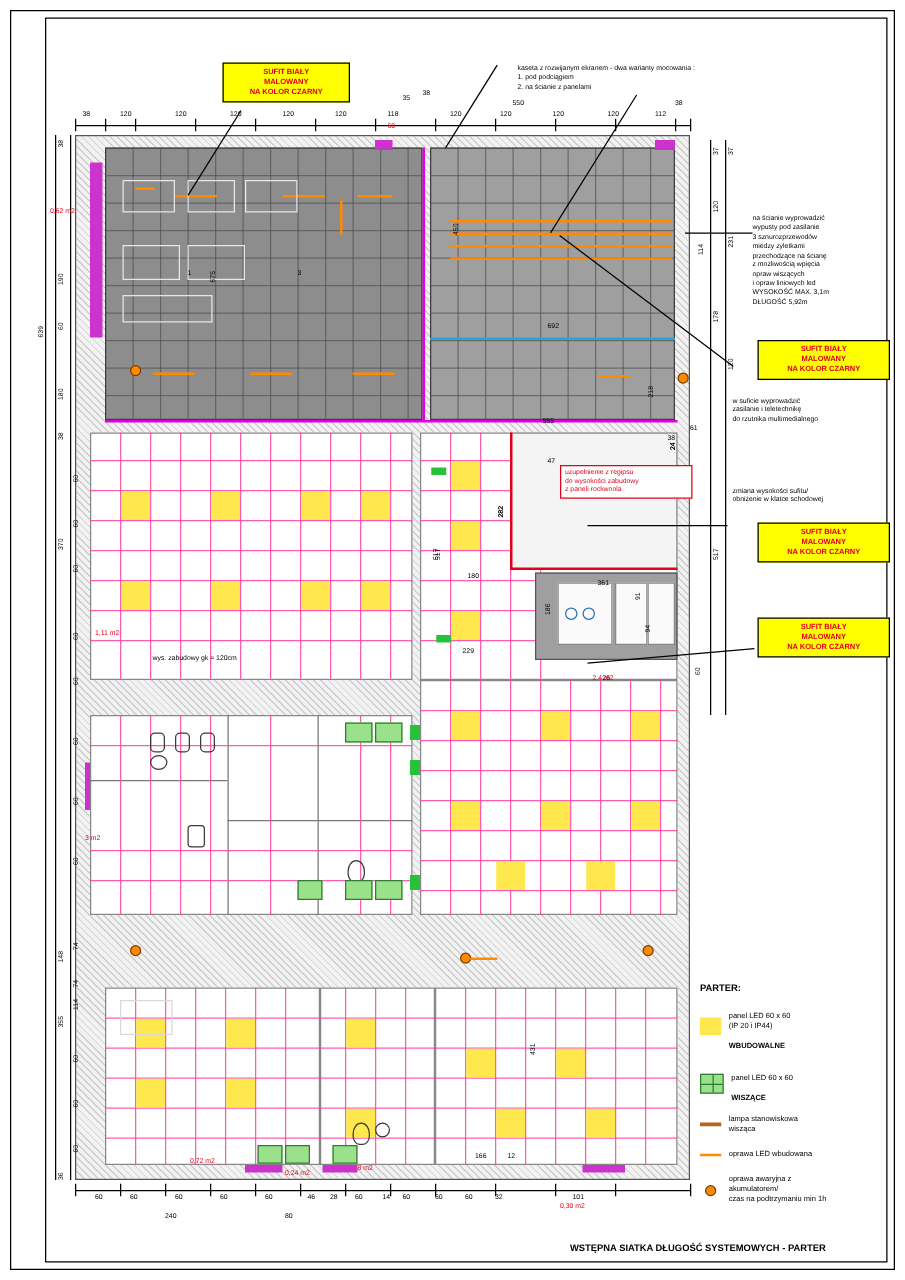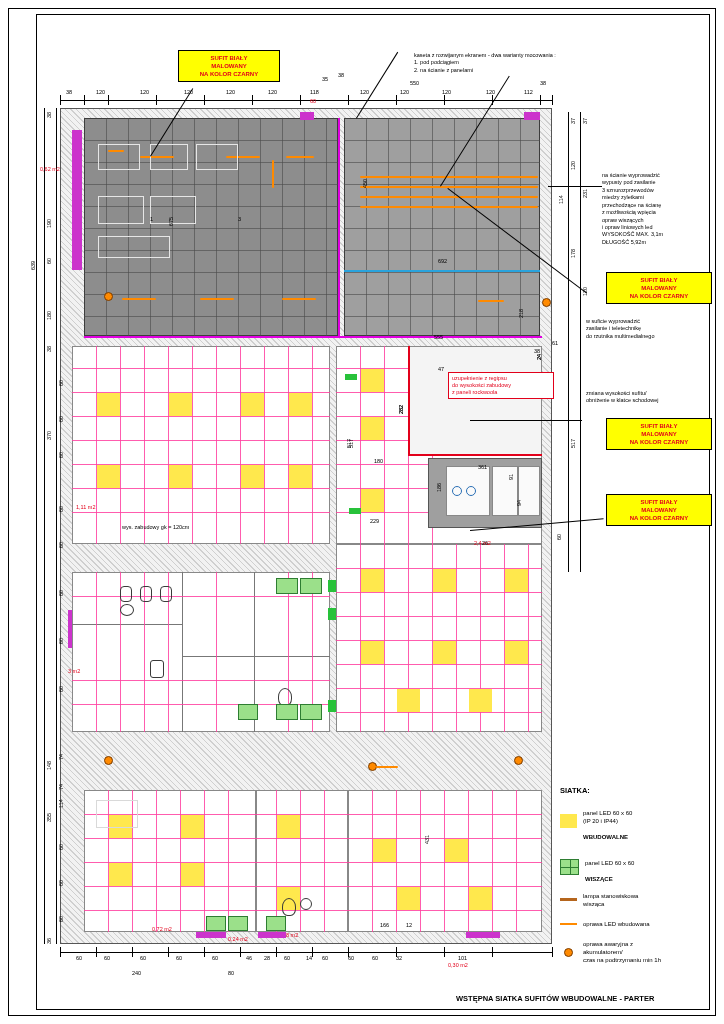--- a/index.html
+++ b/index.html
@@ -534,21 +534,21 @@
 MALOWANY
 NA KOLOR CZARNY</div>
   <div class="yellowbox" style="left:606px;top:494px;width:96px;">SUFIT BIAŁY
 MALOWANY
 NA KOLOR CZARNY</div>
   <div class="leader" style="left:470px;top:530px;width:134px;transform:rotate(-5deg);"></div>
 
   <div class="plaintext" style="left:122px;top:524px;">wys. zabudowy gk = 120cm</div>
 
   <div id="legend">
-    <div class="title">SIATKA:</div>
+    <div class="title">PARTER:</div>
 
     <div class="leg-row">
       <div class="leg-swatch sw-yellow"></div>
       <div class="leg-label">
         <span>panel LED 60 x 60
 (IP 20 i IP44)</span><br>
         <b>WBUDOWALNE</b>
       </div>
     </div>
 
@@ -579,14 +579,14 @@
     </div>
 
     <div class="leg-row">
       <div class="sw-circ"></div>
       <div class="leg-label">oprawa awaryjna z
 akumulatorem/
 czas na podtrzymaniu min 1h</div>
     </div>
   </div>
 
-  <div id="footer">WSTĘPNA SIATKA SUFITÓW WBUDOWALNE - PARTER</div>
+  <div id="footer">WSTĘPNA SIATKA DŁUGOŚĆ SYSTEMOWYCH - PARTER</div>
 </div>
 
 </body></html>

